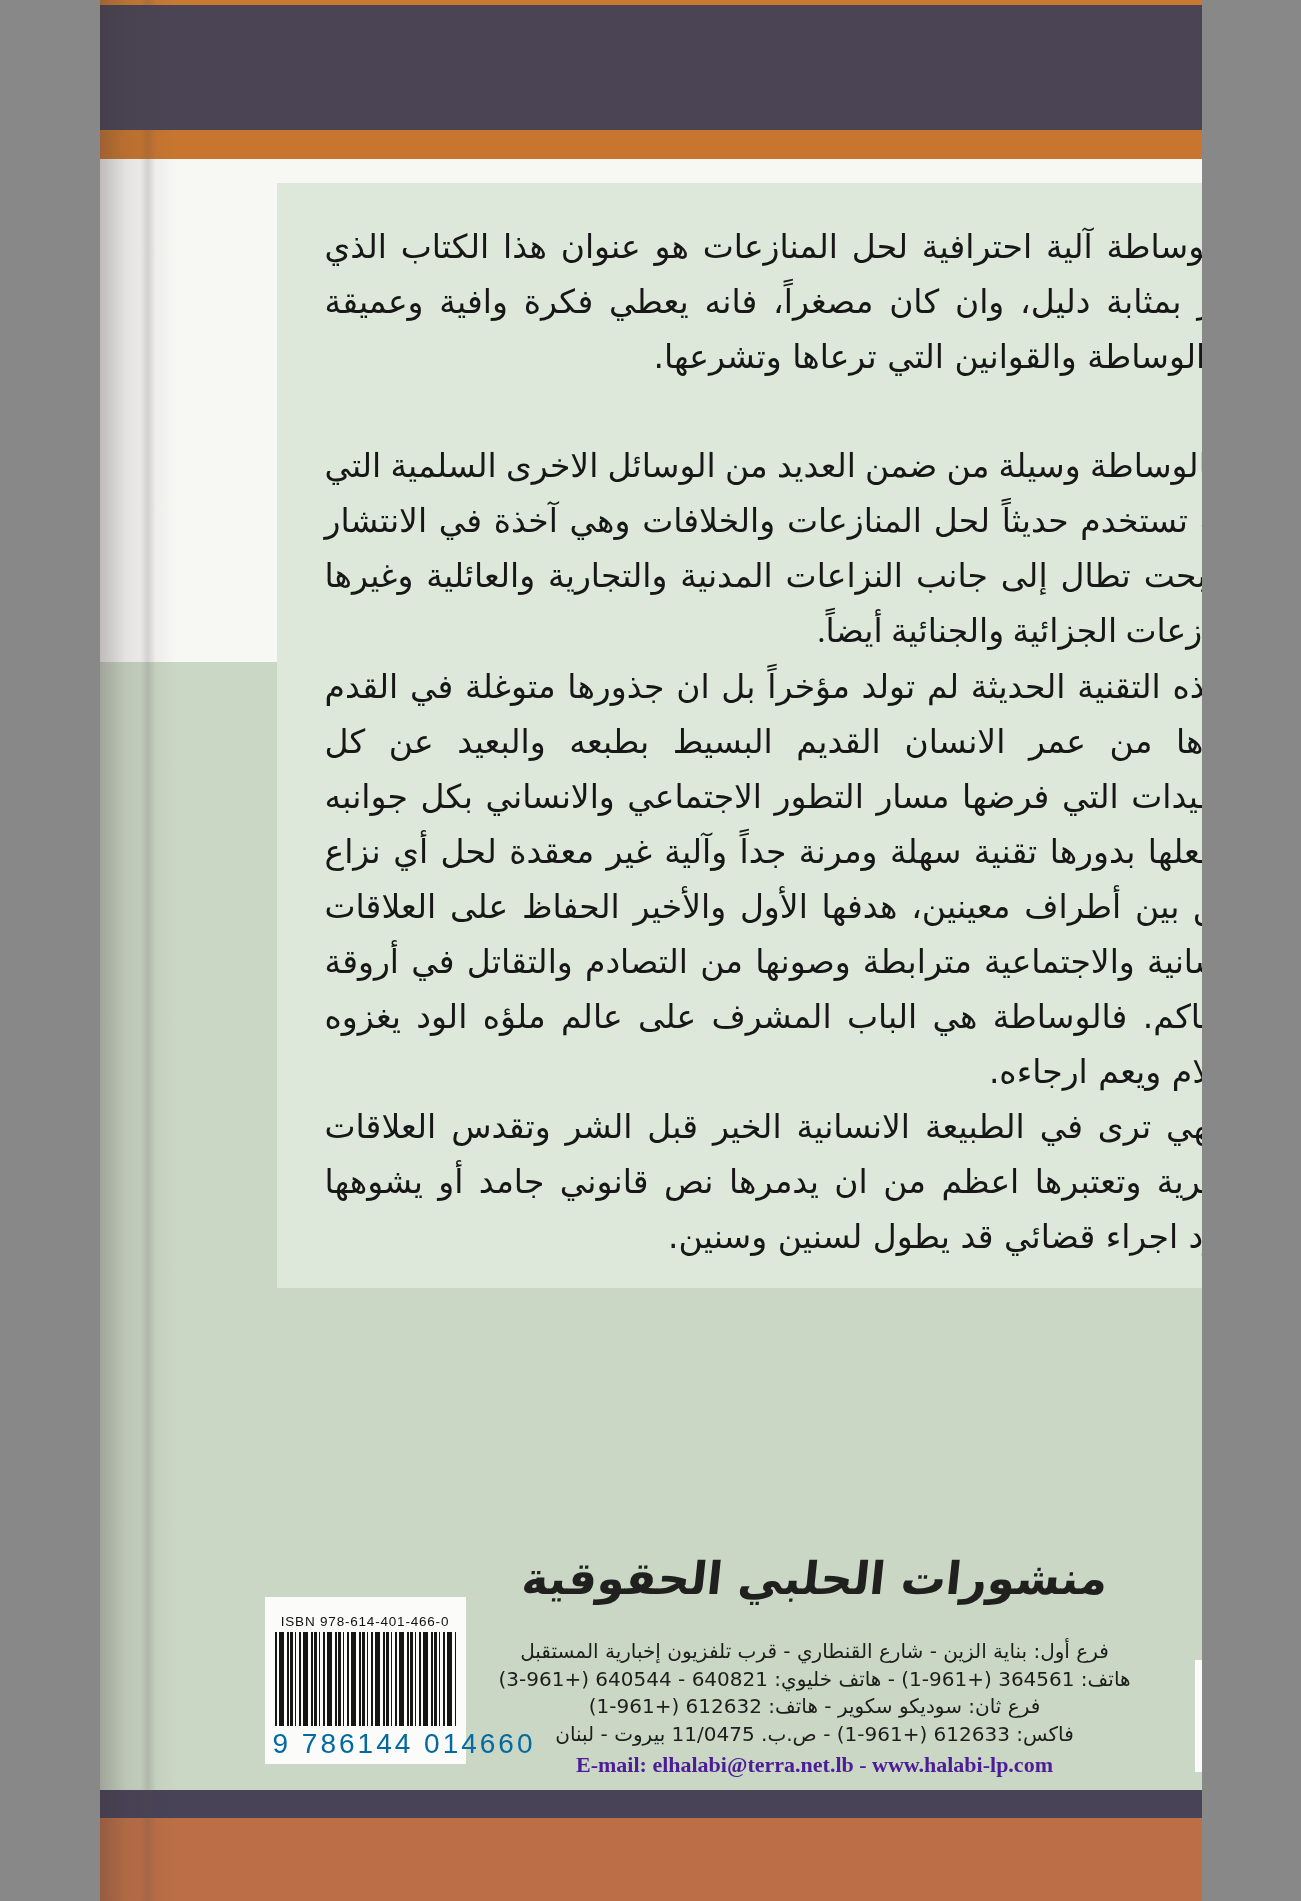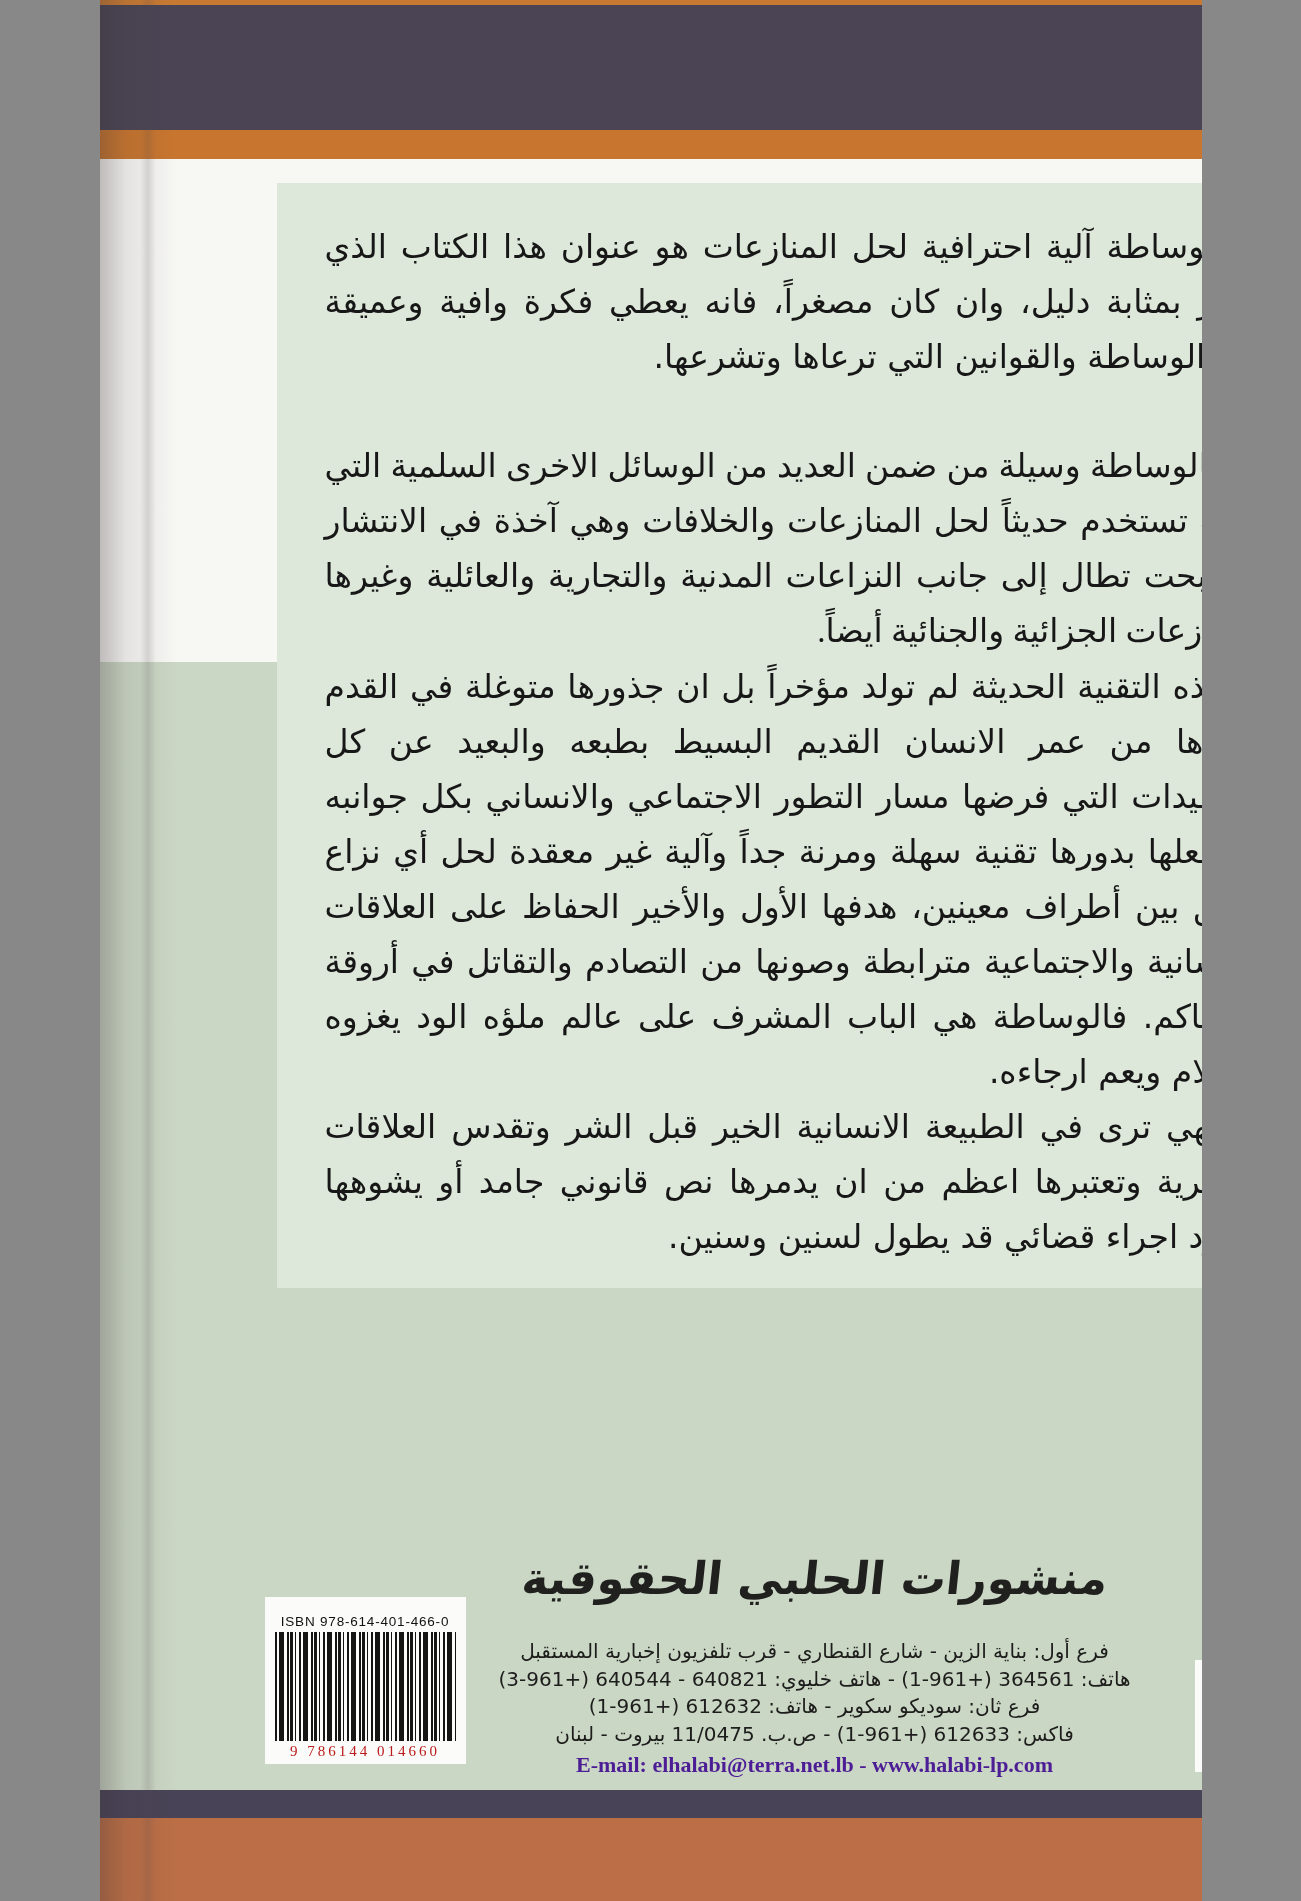--- a/index.html
+++ b/index.html
@@ -62,21 +62,21 @@
   .barcode-bars{
     flex:1;margin:3px 2px 2px;
     background-image:repeating-linear-gradient(90deg,
       #151515 0 2px,transparent 2px 4px,
       #151515 4px 9px,transparent 9px 12px,
       #151515 12px 14px,transparent 14px 15px,
       #151515 15px 18px,transparent 18px 20px,
       #151515 20px 21px,transparent 21px 24px);
   }
   .isbn-digits{
-    font-family:Liberation Serif, serif;font-size:15px;color:#b91c1c;
+    font-family:Liberation Sans, sans-serif;font-size:28px;color:#0369a1;
     text-align:center;letter-spacing:3px;white-space:nowrap;
   }
 
   
   .qr-box{
     position:absolute;left:1095px;top:1660px;width:111px;height:112px;
     background:#fbfbf9;padding:9px;
   }
   .qr-box svg{display:block;width:100%;height:100%;}
 

